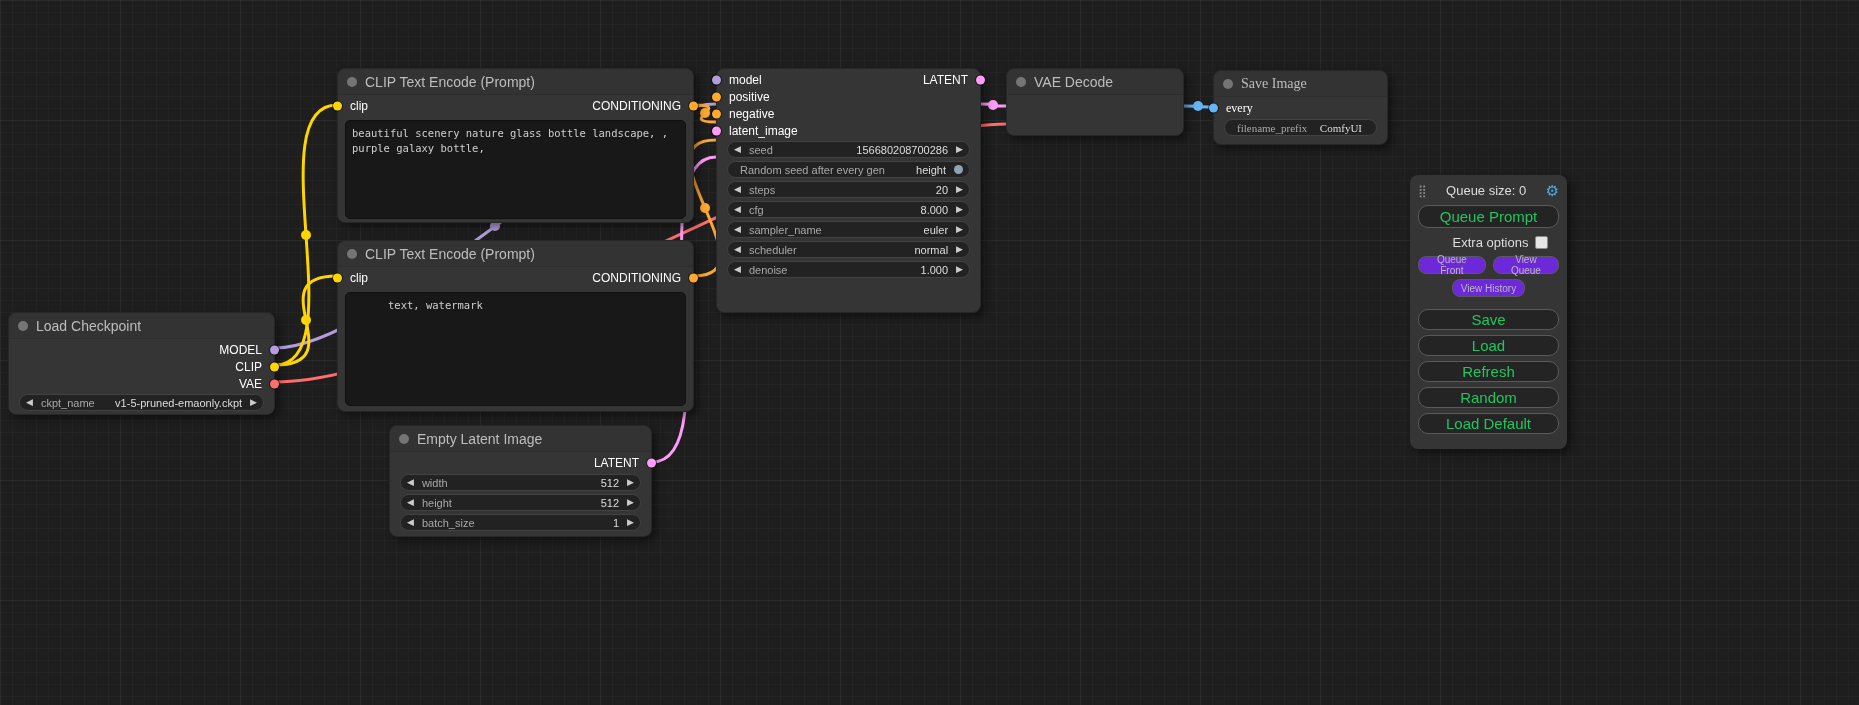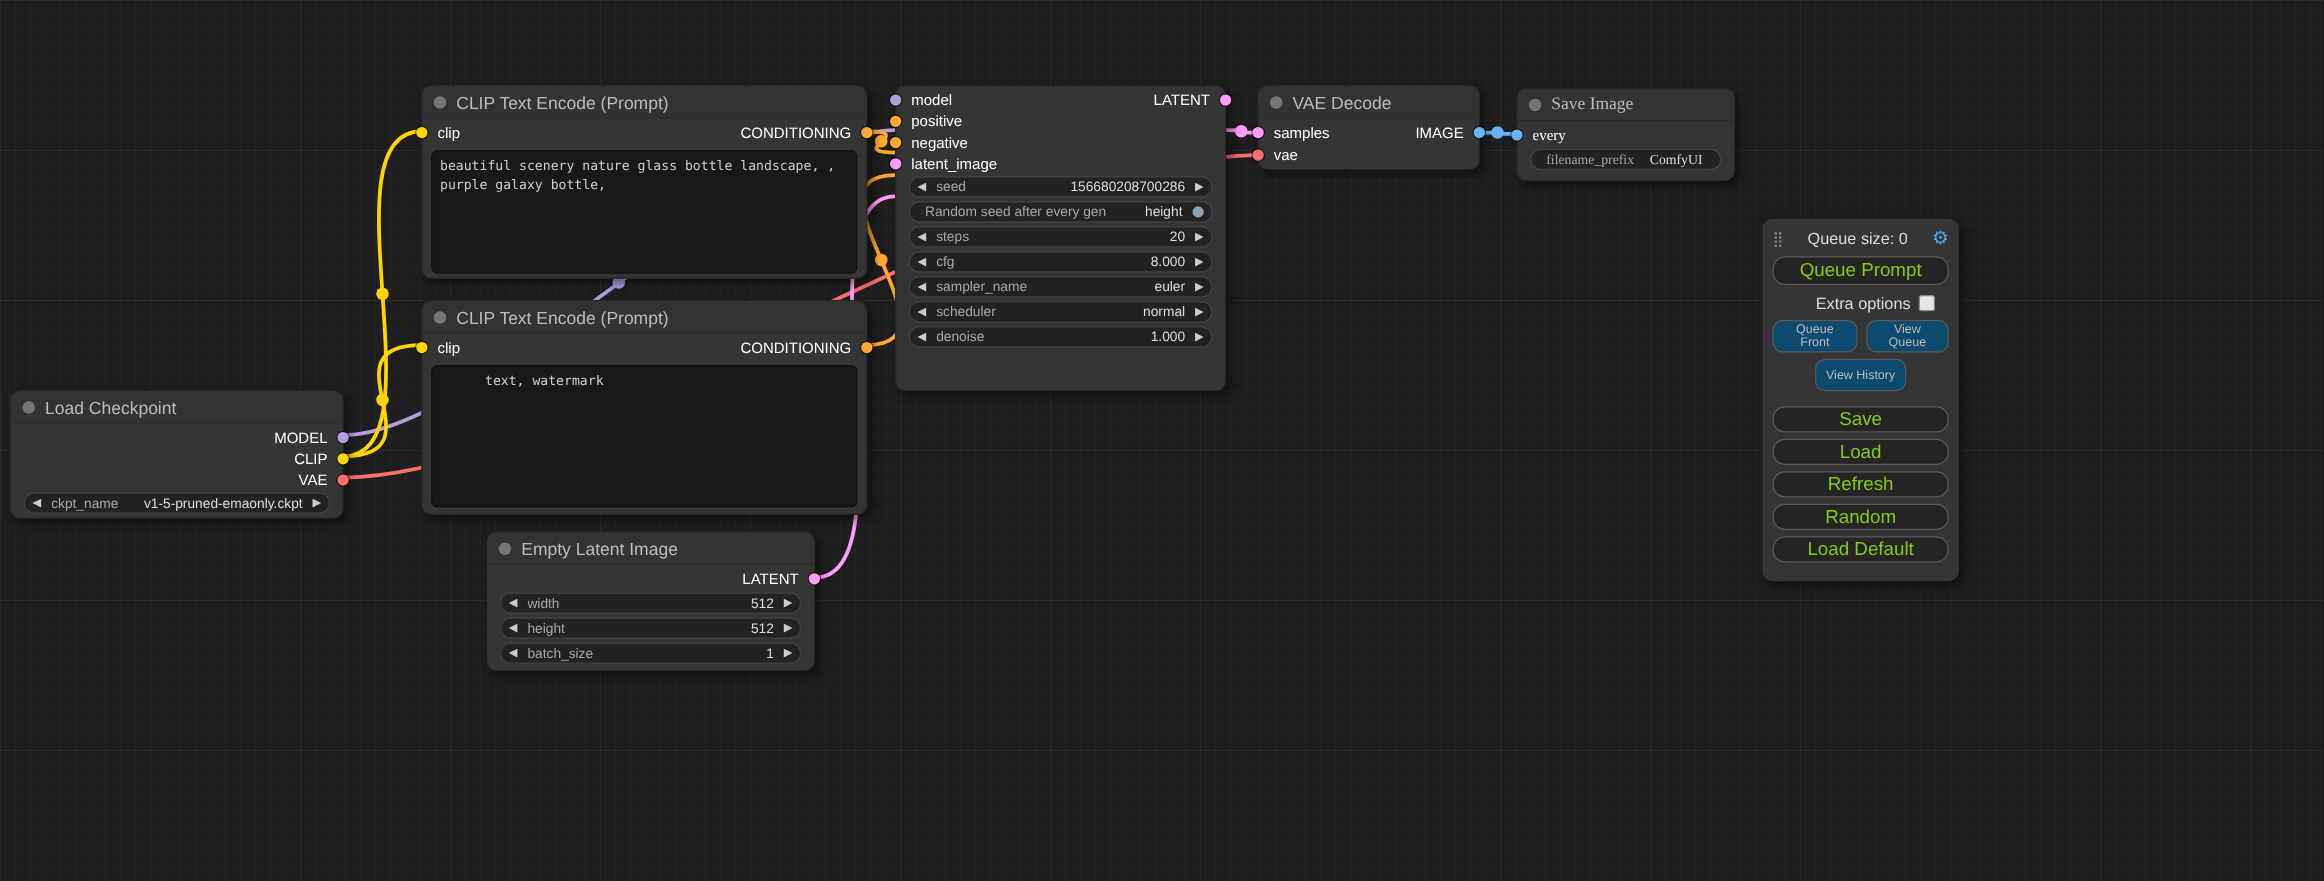--- a/index.html
+++ b/index.html
@@ -69,29 +69,29 @@
     position:absolute;z-index:3;left:1410px;top:175px;width:157px;
     background:#353535;border-radius:8px;box-shadow:4px 4px 10px rgba(0,0,0,.5);
     padding:8px 8px 10px;box-sizing:border-box;
     display:flex;flex-direction:column;align-items:center;color:#dddddd;
   }
   .menu-header{width:100%;display:flex;align-items:center;justify-content:space-between;font-size:13px;margin-bottom:7px;}
   .drag-handle{color:#8a8a8a;font-size:12px;cursor:grab;}
   .gear{color:var(--c-gear);font-size:15px;cursor:pointer;line-height:1;}
   .btn{
     width:141px;height:21px;background:#242424;border:1px solid #5a5a5a;border-radius:10px;
-    color:#84cc16;font-size:15px;font-family:inherit;display:flex;align-items:center;justify-content:center;
+    color:#22c55e;font-size:15px;font-family:inherit;display:flex;align-items:center;justify-content:center;
     cursor:pointer;box-sizing:border-box;margin-bottom:5px;padding:0;
   }
   .btn.queue{height:23px;margin-bottom:6px;}
   .extra-row{display:flex;align-items:center;gap:7px;font-size:13px;margin:1px 0 6px;padding-left:24px;}
   .checkbox{width:11px;height:11px;background:#e6e6e6;border:1px solid #8a8a8a;border-radius:2px;cursor:pointer;}
   .small-row{display:flex;gap:7px;margin-bottom:5px;}
   .btn-sm{
-    height:18px;padding:12px 8px;background:#0c4a6e;border:1px solid #5a5a5a;border-radius:8px;
+    height:18px;padding:0 8px;background:#6d28d9;border:1px solid #5a5a5a;border-radius:8px;
     color:#bbbbbb;font-size:10px;font-family:inherit;display:flex;align-items:center;cursor:pointer;box-sizing:border-box;
   }
   .gap-before-save{margin-top:12px;}
 </style>
 </head>
 <body>
 
 <div class="canvas">
 
   <svg class="wires" width="1859" height="705">
@@ -273,32 +273,20 @@
         <span class="warrow">▶</span>
       </div>
     </div>
   </div>
 
   <div class="node" style="left:1006px;top:68px;width:178px;height:68px;">
     <div class="node-title">
       <span class="title-dot"></span>
       <span>VAE Decode</span>
     </div>
-    <div class="slots">
-      <div class="slot-row h18">
-        <span class="slot-label">samples</span>
-        <span class="dot in d-latent"></span>
-        <span class="slot-label">IMAGE</span>
-        <span class="dot out d-image"></span>
-      </div>
-      <div class="slot-row h18">
-        <span class="slot-label">vae</span>
-        <span class="dot in d-vae"></span>
-      </div>
-    </div>
   </div>
 
   <div class="node" style="left:1213px;top:70px;width:175px;height:75px;font-family:Liberation Serif, serif;">
     <div class="node-title">
       <span class="title-dot"></span>
       <span>Save Image</span>
     </div>
     <div class="slots">
       <div class="slot-row h18">
         <span class="slot-label">every</span>

